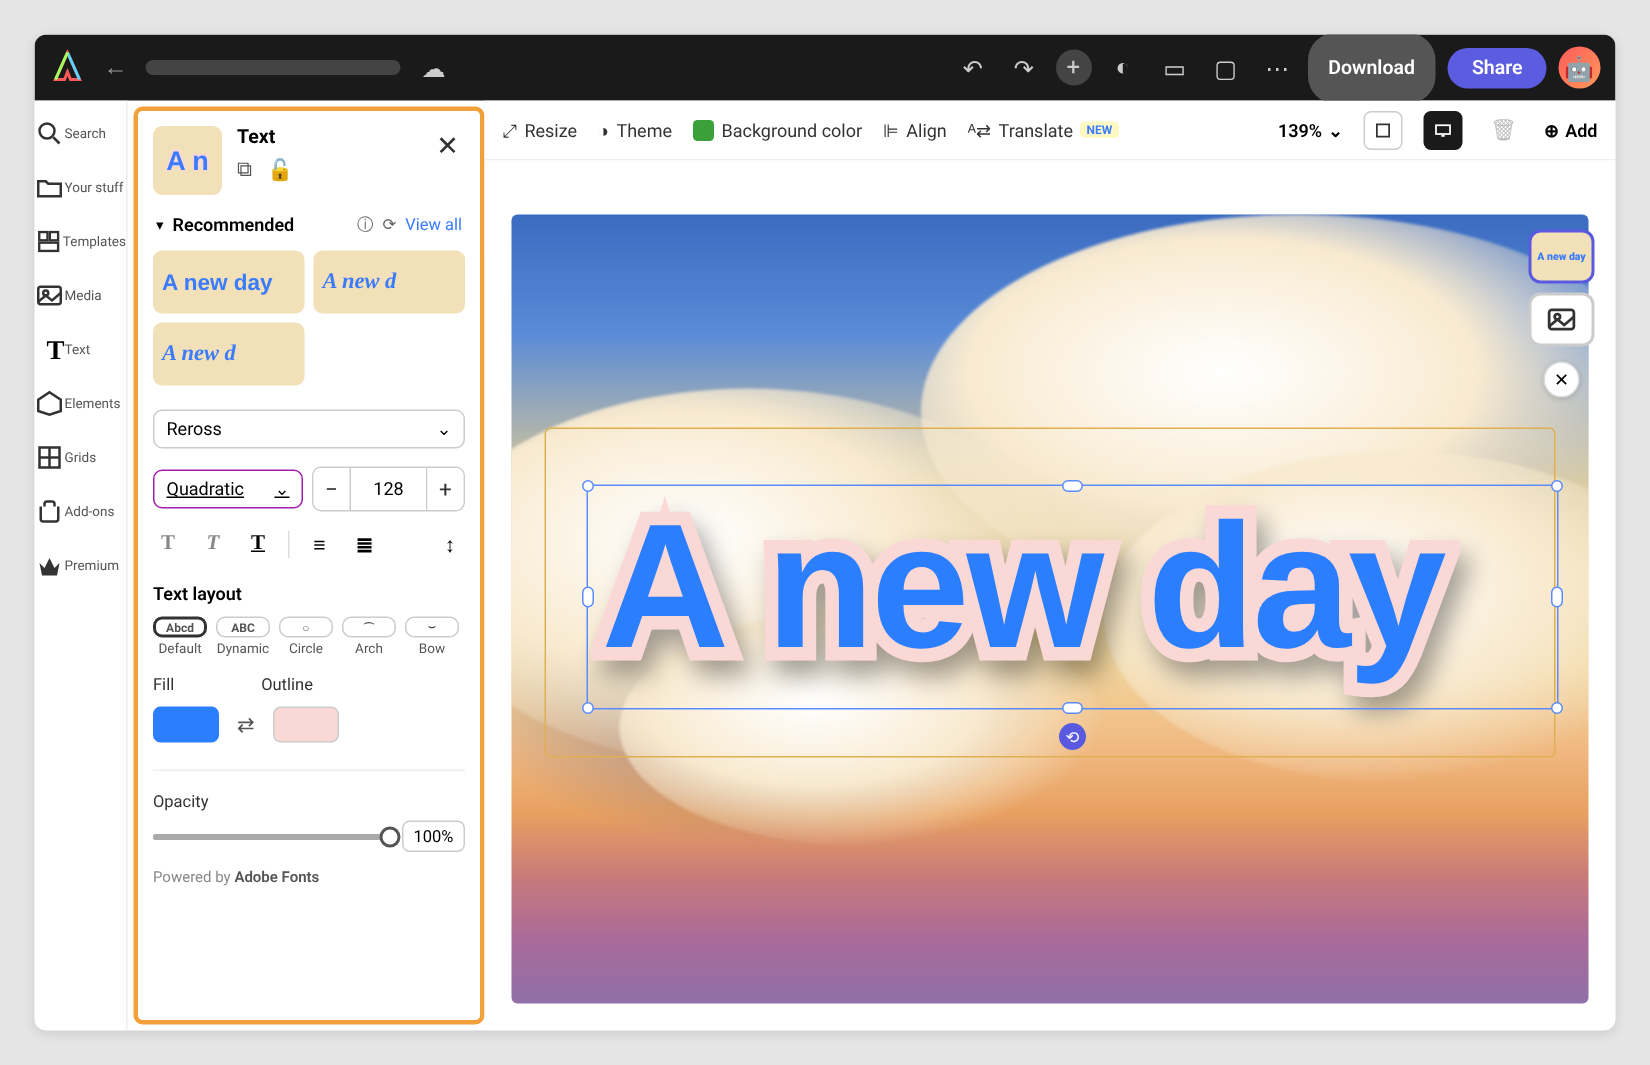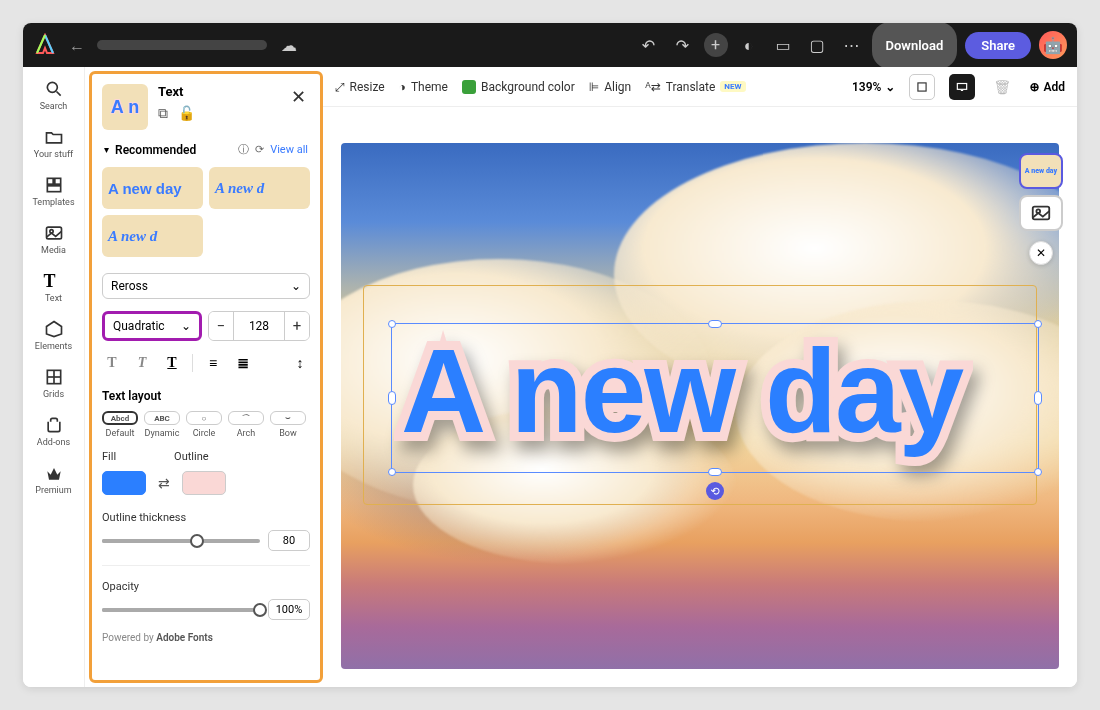--- a/index.html
+++ b/index.html
@@ -16,21 +16,21 @@
 .topbar-icon { color: #ccc; font-size: 16px; padding: 0 6px; cursor: pointer; width: 26px; text-align: center; }
 .download-btn { background: #555; color: #fff; border: none; padding: 16px 14px; border-radius: 18px; font-size: 13px; font-weight: 600; cursor: pointer; }
 .share-btn { background: #5c5ce0; color: #fff; border: none; padding: 6px 16px; border-radius: 18px; font-size: 13px; font-weight: 600; cursor: pointer; }
 .avatar { width: 28px; height: 28px; border-radius: 50%; background: linear-gradient(135deg,#ff5a5a,#ff9a5a); display: flex; align-items: center; justify-content: center; font-size: 16px; }
 
 
 .main-row { flex: 1; display: flex; overflow: hidden; }
 
 
 .rail { width: 62px; background: #fff; border-right: 1px solid #eee; display: flex; flex-direction: column; align-items: center; padding-top: 6px; gap: 4px; }
-.rail-item { display: flex; flex-direction: column; align-items: center; padding: 6px 0; cursor: pointer; width: 100%; }
+.rail-item { display: flex; flex-direction: row; align-items: center; padding: 6px 0; cursor: pointer; width: 100%; text-align: right; }
 .rail-item svg, .rail-item .ri-icon { width: 20px; height: 20px; }
 .rail-item span { font-size: 9px; color: #555; margin-top: 2px; }
 
 
 .panel { width: 234px; background: #fff; border: 3px solid #f2a03a; border-radius: 6px; margin: 4px 0 4px 4px; display: flex; flex-direction: column; position: relative; overflow: hidden; }
 .panel-header { display: flex; align-items: flex-start; gap: 10px; padding: 10px 12px 6px 10px; }
 .panel-thumb { width: 46px; height: 46px; background: #f2e0b8; border-radius: 6px; display: flex; align-items: center; justify-content: center; font-family: Arial; font-weight: 900; font-size: 18px; color: #3a7bff; text-shadow: -1px -1px 0 #fad8d6, 1px -1px 0 #fad8d6, -1px 1px 0 #fad8d6, 1px 1px 0 #fad8d6; overflow: hidden; }
 .panel-title-wrap { flex: 1; }
 .panel-title { font-size: 13px; font-weight: 700; }
 .panel-close { font-size: 18px; cursor: pointer; color: #333; padding: 2px; }
@@ -46,21 +46,21 @@
 .style-grid { display: grid; grid-template-columns: 1fr 1fr; gap: 6px; padding: 4px 10px 10px; }
 .style-tile { height: 42px; background: #f2e0b8; border-radius: 6px; display: flex; align-items: center; justify-content: flex-start; padding-left: 6px; overflow: hidden; font-weight: 900; font-size: 15px; white-space: nowrap; }
 .style-tile.s1 { color: #3a7bff; font-family: Arial; }
 .style-tile.s2 { color: #3a7bff; font-style: italic; font-family: Georgia; }
 .style-tile.s3 { color: #f2e0b8; -webkit-text-stroke: 1px #b08080; font-family: Impact,Arial; letter-spacing: 2px; }
 .style-tile.s4 { color: #3a7bff; font-style: italic; font-family: Georgia; }
 
 .font-row { padding: 6px 10px; display: flex; gap: 6px; }
 .select { flex: 1; border: 1px solid #ccc; border-radius: 6px; padding: 5px 8px; font-size: 12px; display: flex; justify-content: space-between; align-items: center; cursor: pointer; }
 .size-row { padding: 6px 10px; display: flex; gap: 6px; align-items: center; }
-.size-select { flex: 1; border: 3px solid #a21caf; border-radius: 6px; padding: 5px 8px; font-size: 12px; display: flex; justify-content: space-between; align-items: center; cursor: pointer; }
+.size-select { flex: 1; border: 1px solid #a21caf; border-radius: 6px; padding: 5px 8px; font-size: 12px; display: flex; justify-content: space-between; align-items: center; cursor: pointer; text-decoration: underline; }
 .stepper { display: flex; border: 1px solid #ccc; border-radius: 6px; overflow: hidden; }
 .stepper button { width: 24px; height: 28px; border: none; background: #fff; cursor: pointer; font-size: 15px; color: #333; }
 .stepper input { width: 52px; border: none; text-align: center; font-size: 12px; border-left: 1px solid #ccc; border-right: 1px solid #ccc; }
 
 .icon-row { padding: 6px 10px; display: flex; gap: 10px; align-items: center; }
 .icon-row .ib { width: 20px; height: 20px; display: flex; align-items: center; justify-content: center; cursor: pointer; color: #888; font-size: 14px; font-weight: 700; }
 .icon-row .ib.active { color: #000; }
 .icon-row .vdiv { width: 1px; height: 18px; background: #ddd; }
 
 .section-label { padding: 10px 10px 4px; font-size: 12px; font-weight: 600; }
@@ -308,30 +308,20 @@
       <div class="fill-row">
         <div class="fh">Fill</div>
         <div class="fh" style="margin-left:30px;">Outline</div>
       </div>
       <div class="fill-ctrls">
         <div class="swatch blue"></div>
         <div class="swap-icon">⇄</div>
         <div class="swatch pink"></div>
       </div>
 
-      <div class="slider-group">
-        <div class="slider-label">Outline thickness</div>
-        <div class="slider-row">
-          <div class="slider">
-              <div class="fill" style="width:60%"></div>
-              <div class="knob" style="left:60%"></div>
-            </div>
-          <input class="slider-val" value="80" style="">
-        </div>
-      </div>
 
       <hr>
 
       <div class="slider-group">
         <div class="slider-label">Opacity</div>
         <div class="slider-row">
           <div class="slider">
               <div class="fill" style="width:100%"></div>
               <div class="knob" style="left:100%"></div>
             </div>

